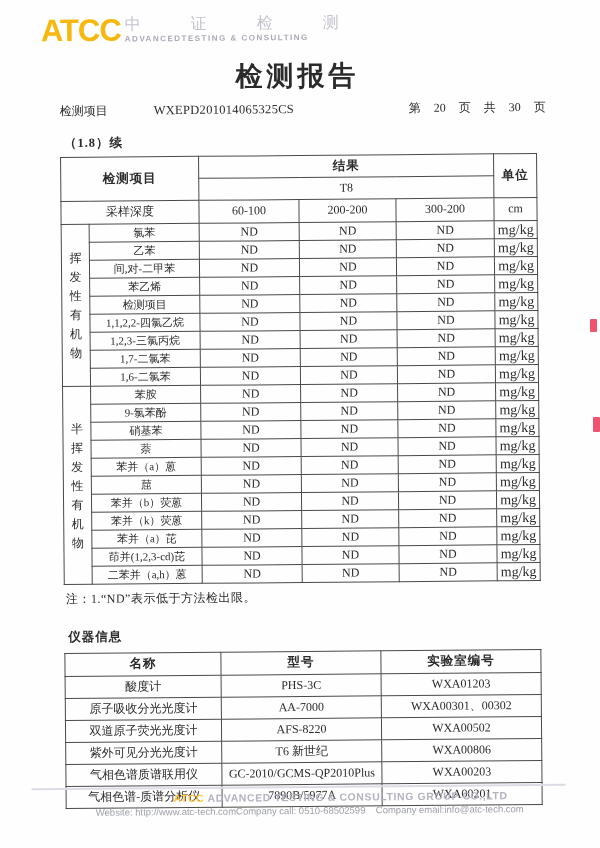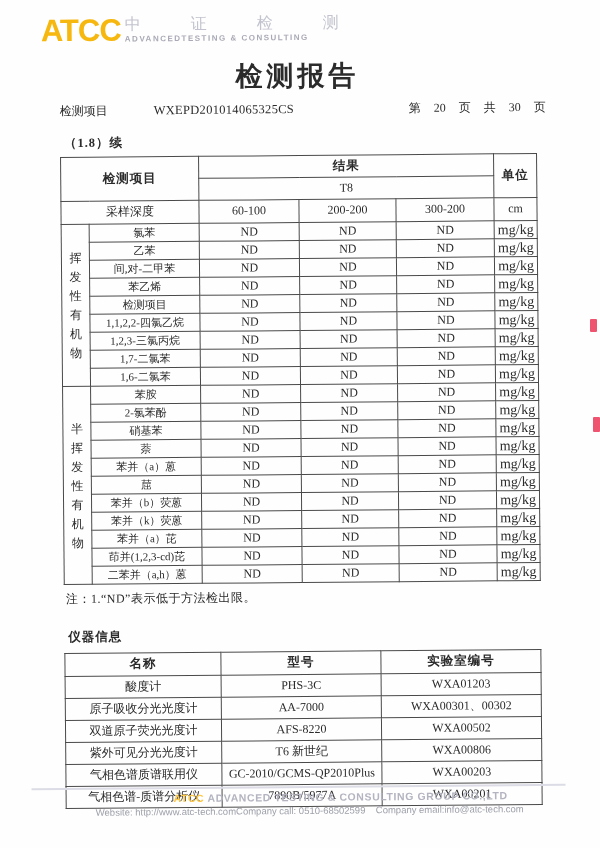--- a/index.html
+++ b/index.html
@@ -214,21 +214,21 @@
                 <span>物</span>
               </div>
             </td>
             <td class="item-cell">苯胺</td>
             <td>ND</td>
             <td>ND</td>
             <td>ND</td>
             <td class="unit-cell">mg/kg</td>
           </tr>
           <tr>
-            <td class="item-cell">2-氯苯酚</td>
+            <td class="item-cell">9-氯苯酚</td>
             <td>ND</td>
             <td>ND</td>
             <td>ND</td>
             <td class="unit-cell">mg/kg</td>
           </tr>
           <tr>
             <td class="item-cell">硝基苯</td>
             <td>ND</td>
             <td>ND</td>
             <td>ND</td>

